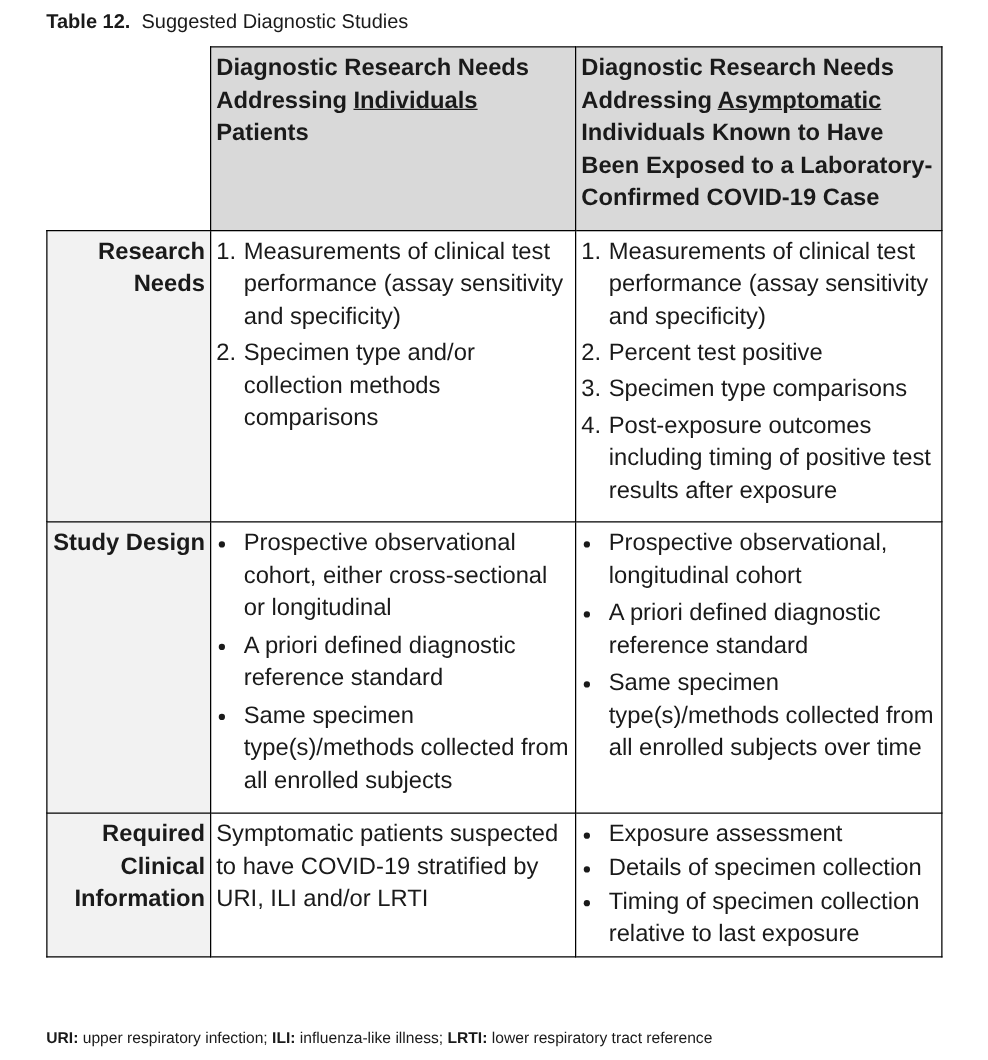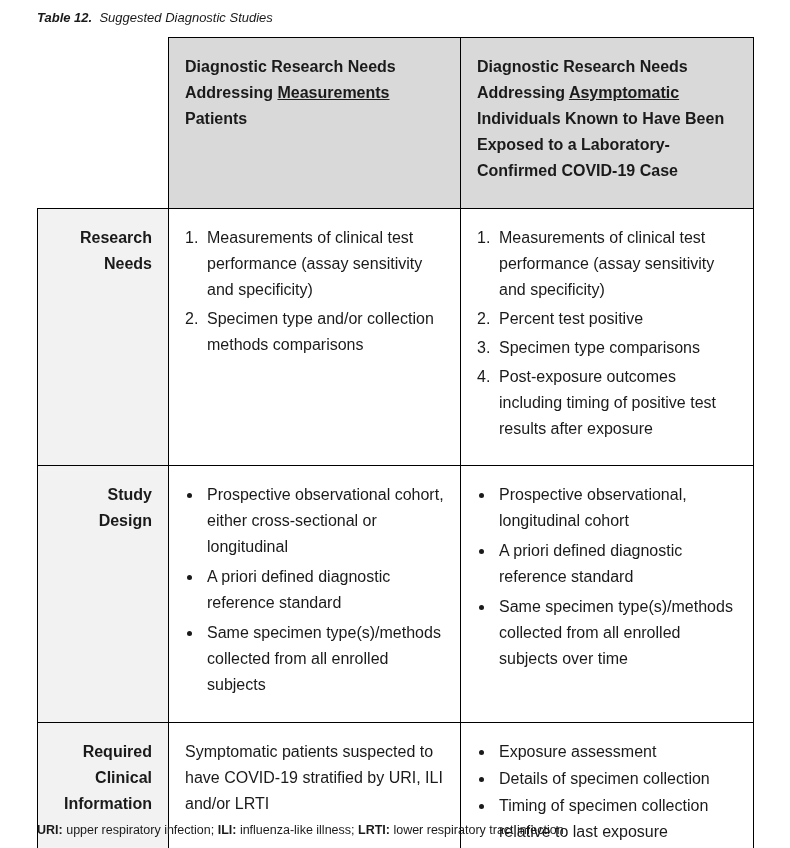--- a/index.html
+++ b/index.html
@@ -3,31 +3,31 @@
   <meta charset="utf-8">
   <style>
     html, body { margin: 0; padding: 0; background: #ffffff; }
     body {
       width: 790px; height: 848px; position: relative; overflow: hidden;
       font-family: "Liberation Sans", "DejaVu Sans", sans-serif;
       color: #1a1a1a;
     }
     .caption {
       position: absolute; left: 37px; top: 8px;
-      font-size: 13px; line-height: 20px; font-style: italic;
+      font-size: 16px; line-height: 20px;
     }
     .caption b { font-weight: bold; }
     table.grid {
       position: absolute; left: 37px; top: 37px;
       border-collapse: collapse; table-layout: fixed;
       width: 716px;
     }
     table.grid td, table.grid th {
-      vertical-align: top; padding: 16px;
-      font-size: 16px; line-height: 26px;
+      vertical-align: top; padding: 4px;
+      font-size: 19px; line-height: 26px;
     }
     col.c1 { width: 131px; }
     col.c2 { width: 292px; }
     col.c3 { width: 293px; }
     th.corner { border: none; background: #ffffff; }
     th.hdr {
       background: #d9d9d9; border: 1px solid #000;
       text-align: left; font-weight: bold;
       padding: 0 8px 0 8px;
       height: 138px;
@@ -68,21 +68,21 @@
   <colgroup>
       <col class="c1">
       <col class="c2">
       <col class="c3">
     </colgroup>
   <thead>
     <tr>
       <th class="corner"></th>
       <th class="hdr">
         <div>Diagnostic Research Needs</div>
-        <div><span>Addressing </span><u>Measurements</u><span> Patients</span></div>
+        <div><span>Addressing </span><u>Individuals</u><span> Patients</span></div>
       </th>
       <th class="hdr">
         <div>Diagnostic Research Needs</div>
         <div><span>Addressing </span><u>Asymptomatic</u></div>
         <div>Individuals Known to Have Been Exposed to a Laboratory-Confirmed COVID-19 Case</div>
       </th>
     </tr>
   </thead>
   <tbody>
 
@@ -131,14 +131,14 @@
           <li class="bul" style="margin-bottom:1px"><span class="dot"></span><span>Exposure assessment</span></li>
           <li class="bul" style="margin-bottom:1px"><span class="dot"></span><span>Details of specimen collection</span></li>
           <li class="bul" style="margin-bottom:0"><span class="dot"></span><span>Timing of specimen collection relative to last exposure</span></li>
         </ul>
       </td>
     </tr>
   </tbody>
 </table>
 
 <div class="footnote">
-  <b>URI:</b><span> upper respiratory infection; </span><b>ILI:</b><span> influenza-like illness; </span><b>LRTI:</b><span> lower respiratory tract infection</span>
+  <b>URI:</b><span> upper respiratory infection; </span><b>ILI:</b><span> influenza-like illness; </span><b>LRTI:</b><span> lower respiratory tract reference</span>
 </div>
 
 </body></html>

